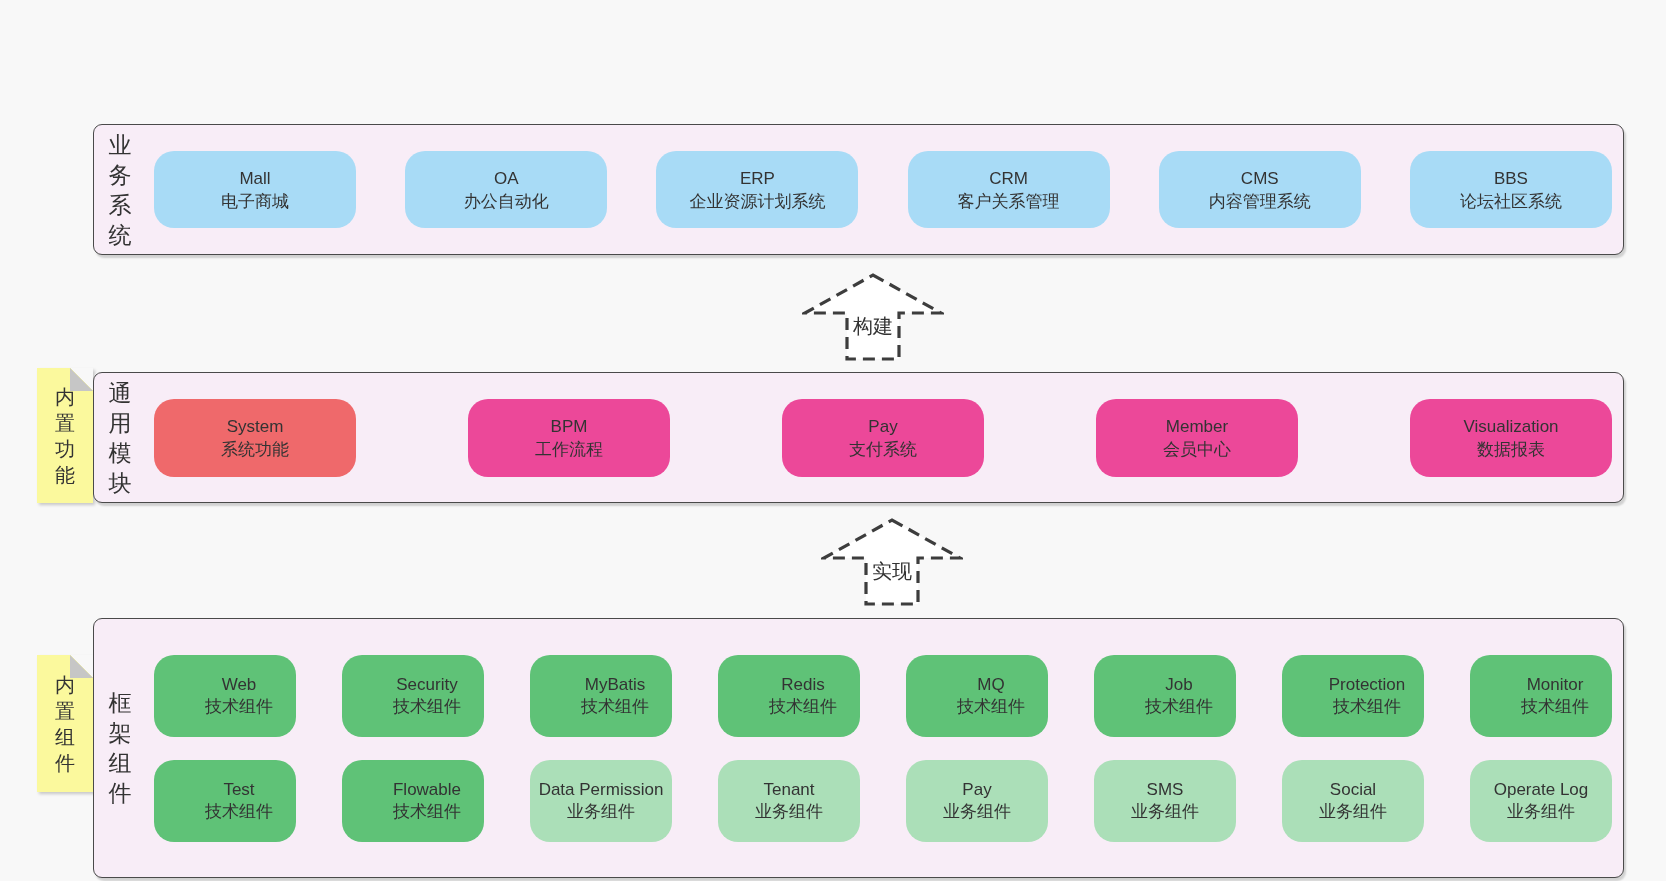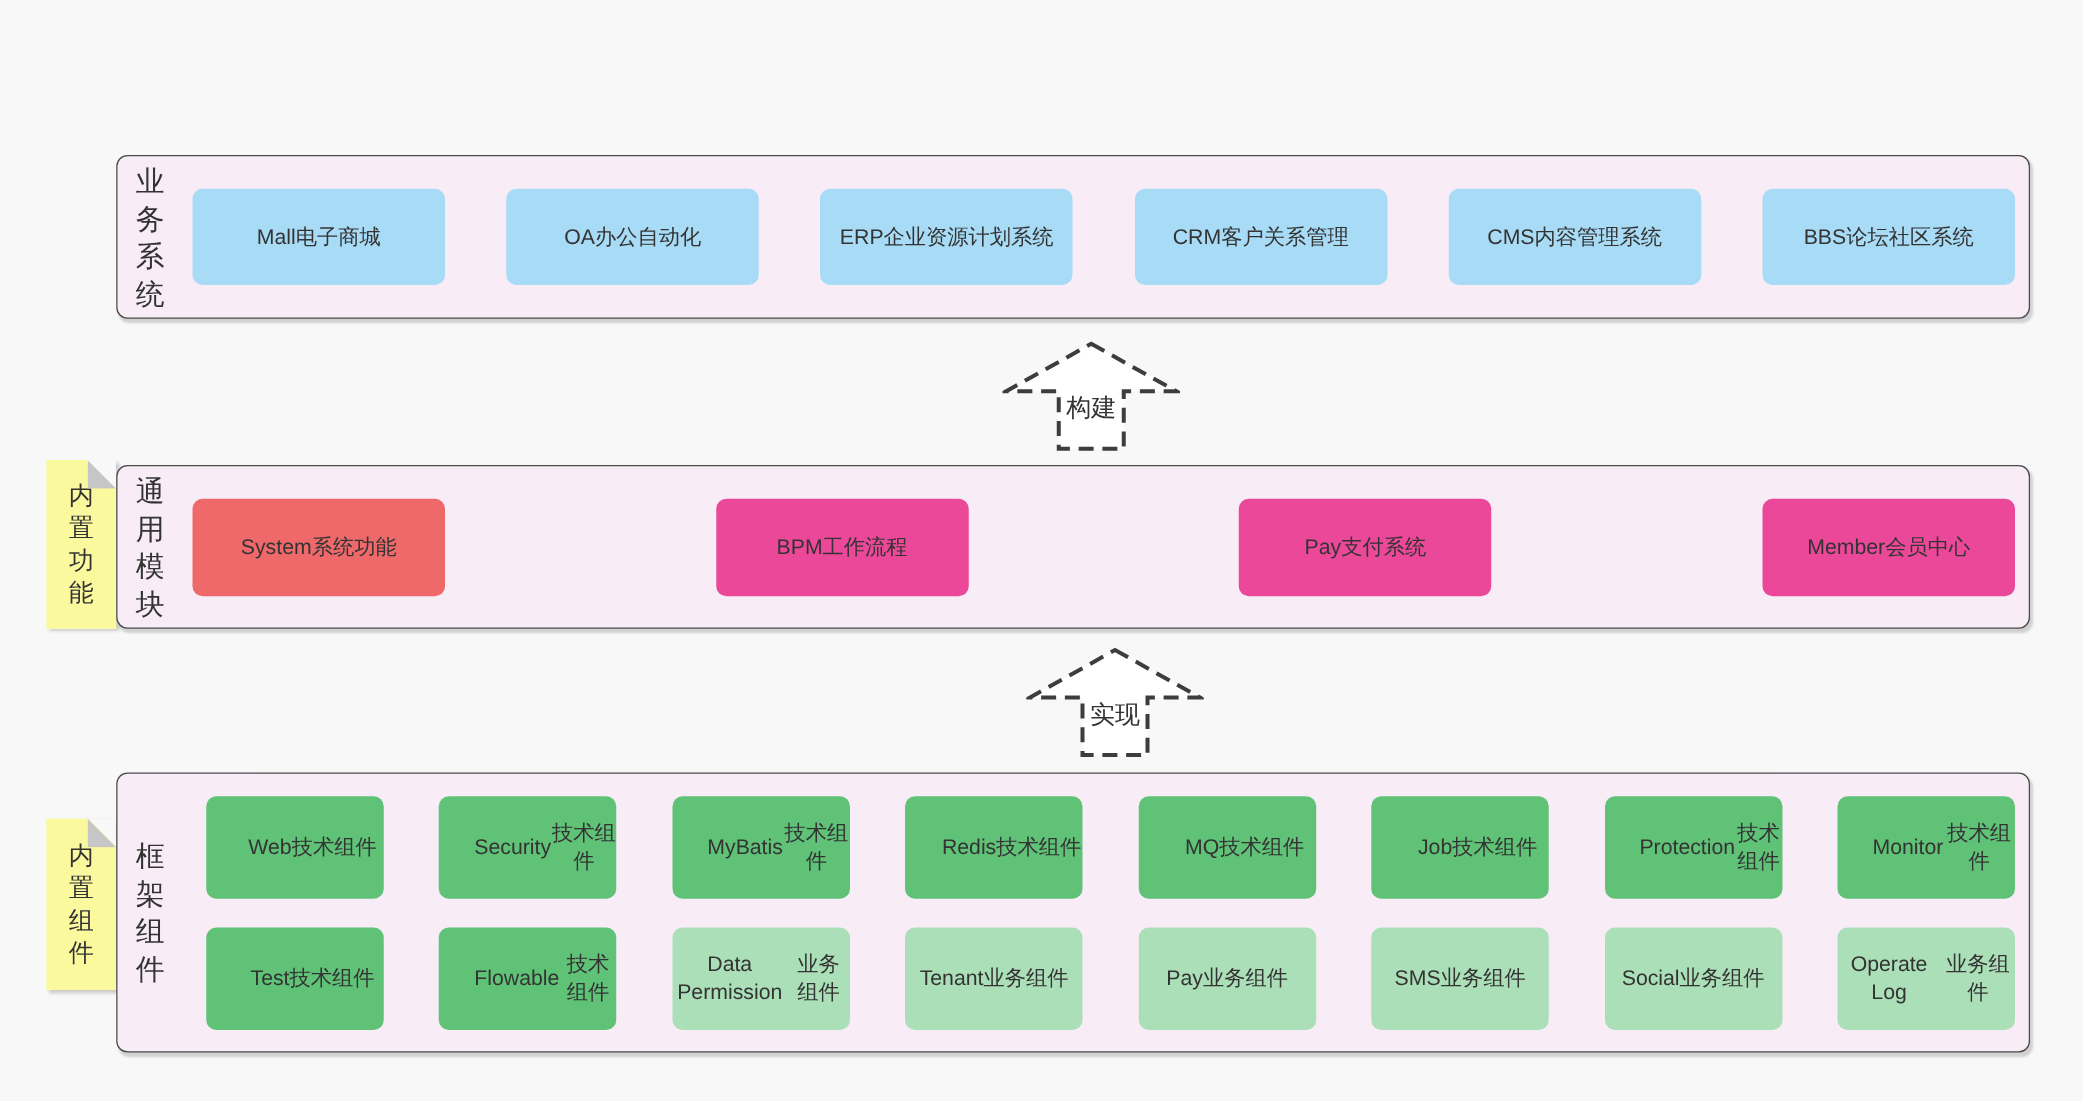--- a/index.html
+++ b/index.html
@@ -11,36 +11,36 @@
   .canvas { position:absolute; inset:0; }
 
   .layer {
     position:absolute; left:93px; width:1531px;
     background:#f8edf7; border:1.7px solid #4a4a4a; border-radius:9px;
     box-shadow:2px 3px 2px rgba(0,0,0,.16);
     display:flex;
   }
   #layer-business   { top:124px; height:131px; }
   #layer-modules    { top:372px; height:131px; }
-  #layer-components { top:618px; height:224px;gap:11px; }
+  #layer-components { top:618px; height:260px; }
 
   .layer-label { width:52px; display:flex; align-items:center; justify-content:center; }
   .vtext {
     width:26px; text-align:center; word-break:break-all;
     font-size:23px; line-height:30px; color:#333;
   }
 
   .layer-content {
     flex:1; display:flex; flex-direction:column; justify-content:center;
     gap:23px; padding:0 11px 0 8px;
   }
   .box-row { display:flex; justify-content:space-between; }
 
   .box {
-    border-radius:8px; display:flex; 
+    border-radius:20px; display:flex; flex-direction:column;
     align-items:center; justify-content:center; text-align:center;
     font-size:17px; line-height:23px; color:#333;
   }
   .box.wide   { width:202px; height:77px; }
   #layer-modules .box.wide { height:78px; }
   .box.narrow { width:142px; height:82px; line-height:22px; }
   .blue        { background:#a8dbf6; }
   .red         { background:#ef696b; }
   .pink        { background:#ec4899; }
   .green       { background:#5fc277;padding-left:28px; }
@@ -139,20 +139,24 @@
           <div>工作流程</div>
         </div>
         <div class="box wide pink">
           <div>Pay</div>
           <div>支付系统</div>
         </div>
         <div class="box wide pink">
           <div>Member</div>
           <div>会员中心</div>
         </div>
+        <div class="box wide pink">
+          <div>Visualization</div>
+          <div>数据报表</div>
+        </div>
       </div>
     </div>
   </section>
 
   <div class="arrow" id="arrow-implement">
     <svg width="142" height="88" viewBox="0 0 142 88">
       <path class="arrow-path" d="M71 2 L139 40 L97 40 L97 86 L45 86 L45 40 L3 40 Z"></path>
     </svg>
     <div class="arrow-label">实现</div>
   </div>

